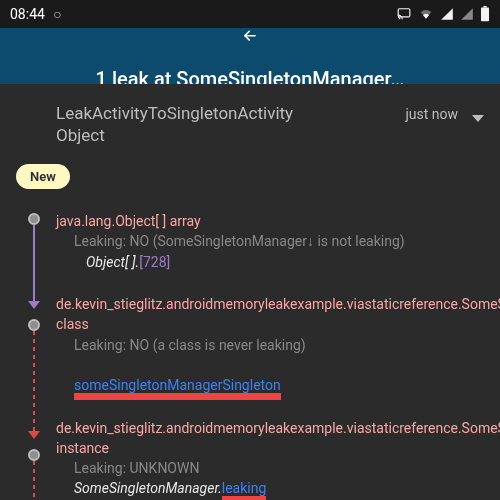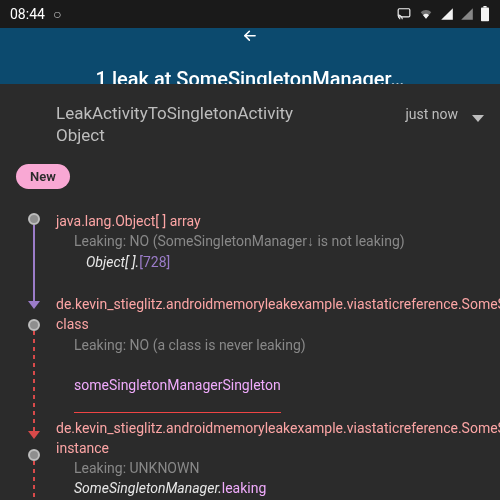--- a/index.html
+++ b/index.html
@@ -61,21 +61,21 @@
   display: flex;
   align-items: flex-end;
   gap: 14px;
   color: #bdbdbd;
   font-size: 14px;
   margin-top: 4px;
 }
 .badge-row { margin-top: 18px; }
 .badge {
   display: inline-block;
-  background: #f9a8d4;
+  background: #fef9c3;
   color: #2b2b2b;
   font-weight: 600;
   border-radius: 14px;
   padding: 5px 14px;
   font-size: 13px;
 }
 .trace {
   margin-top: 22px;
   display: flex;
 }
@@ -119,23 +119,23 @@
 .block {
   margin-bottom: 22px;
   font-size: 14px;
   line-height: 1.45;
   color: #c8c8c8;
 }
 .block .sig { color: #fca5a5; }
 .block .leaking { color: #888; }
 .block .highlight { color: #9b7cc9; margin-top: 38px; }
 .block .highlight-u {
-  color: #f0abfc;
-  border-bottom: 1px solid #ef4444;
-  padding-bottom: 19px;
+  color: #3b82f6;
+  border-bottom: 7px solid #ef4444;
+  padding-bottom: 0;
 }
 .block .indent { padding-left: 18px; display: block; }
 .block .indent2 { padding-left: 30px; display: block; }
 .block .strong { color: #e8e8e8; font-style: italic; }
 .dropdown-caret {
   width: 0; height: 0;
   border-left: 6px solid transparent;
   border-right: 6px solid transparent;
   border-top: 7px solid #bdbdbd;
 }

